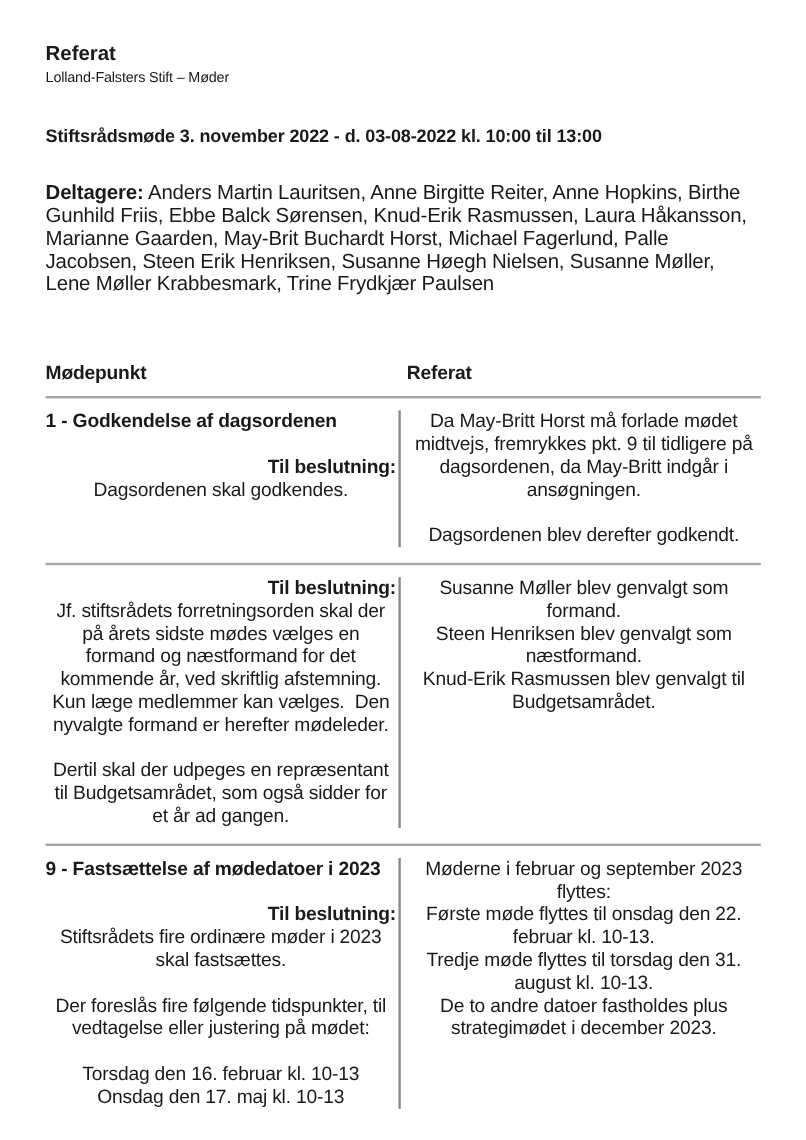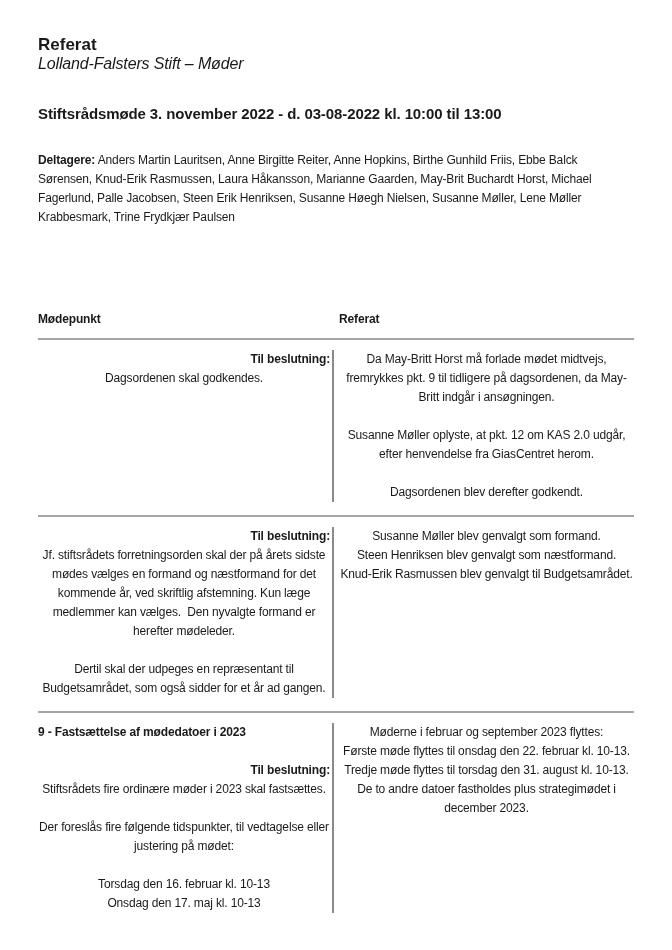--- a/index.html
+++ b/index.html
@@ -17,44 +17,43 @@
   .doc {
     padding: 0 38px;
   }
   .doc-title {
     margin: 34px 0 0 0;
     font-size: 17px;
     line-height: 21px;
     font-weight: bold;
   }
   .doc-subtitle {
-    font-size: 16px;
+    font-size: 12px;
     line-height: 18px;
     letter-spacing: -0.15px;
-    font-style: italic;
   }
   .meeting-title {
     margin-top: 31px;
     font-size: 15px;
     line-height: 20px;
     font-weight: bold;
     letter-spacing: -0.1px;
   }
   .participants {
     margin-top: 27px;
-    font-size: 12px;
+    font-size: 17px;
     line-height: 19px;
     letter-spacing: -0.15px;
   }
   .participants .label {
     font-weight: bold;
   }
   .minutes-table {
-    margin-top: 83px;
-    font-size: 12px;
+    margin-top: 56px;
+    font-size: 16px;
     line-height: 19px;
     letter-spacing: -0.15px;
   }
   .thead {
     display: flex;
     font-weight: bold;
     padding-bottom: 9px;
     border-bottom: 2px solid #a6a6a6;
   }
   .col-left {
@@ -115,29 +114,29 @@
   <p class="participants"><span class="label">Deltagere:</span><span> Anders Martin Lauritsen, Anne Birgitte Reiter, Anne Hopkins, Birthe Gunhild Friis, Ebbe Balck Sørensen, Knud-Erik Rasmussen, Laura Håkansson, Marianne Gaarden, May-Brit Buchardt Horst, Michael Fagerlund, Palle Jacobsen, Steen Erik Henriksen, Susanne Høegh Nielsen, Susanne Møller, Lene Møller Krabbesmark, Trine Frydkjær Paulsen</span></p>
 
   <div class="minutes-table">
     <div class="thead">
       <div class="col-left">Mødepunkt</div>
       <div class="col-right">Referat</div>
     </div>
     <div class="table-body">
   <div class="row">
     <div class="cell-left">
+      <div class="cell-title">1 - Godkendelse af dagsordenen</div>
       <div class="cell-label">Til beslutning:</div>
       <div class="paras">
               <p class="para">Dagsordenen skal godkendes.</p>
             </div>
     </div>
     <div class="cell-right">
       <div class="paras">
               <p class="para">Da May-Britt Horst må forlade mødet midtvejs, fremrykkes pkt. 9 til tidligere på dagsordenen, da May-Britt indgår i ansøgningen.</p>
-              <p class="para">Susanne Møller oplyste, at pkt. 12 om KAS 2.0 udgår, efter henvendelse fra GiasCentret herom.</p>
               <p class="para">Dagsordenen blev derefter godkendt.</p>
             </div>
     </div>
   </div>
 
   <div class="row">
     <div class="cell-left">
       <div class="cell-label">Til beslutning:</div>
       <div class="paras">
               <p class="para">Jf. stiftsrådets forretningsorden skal der på årets sidste mødes vælges en formand og næstformand for det kommende år, ved skriftlig afstemning. Kun læge medlemmer kan vælges.  Den nyvalgte formand er herefter mødeleder.</p>

